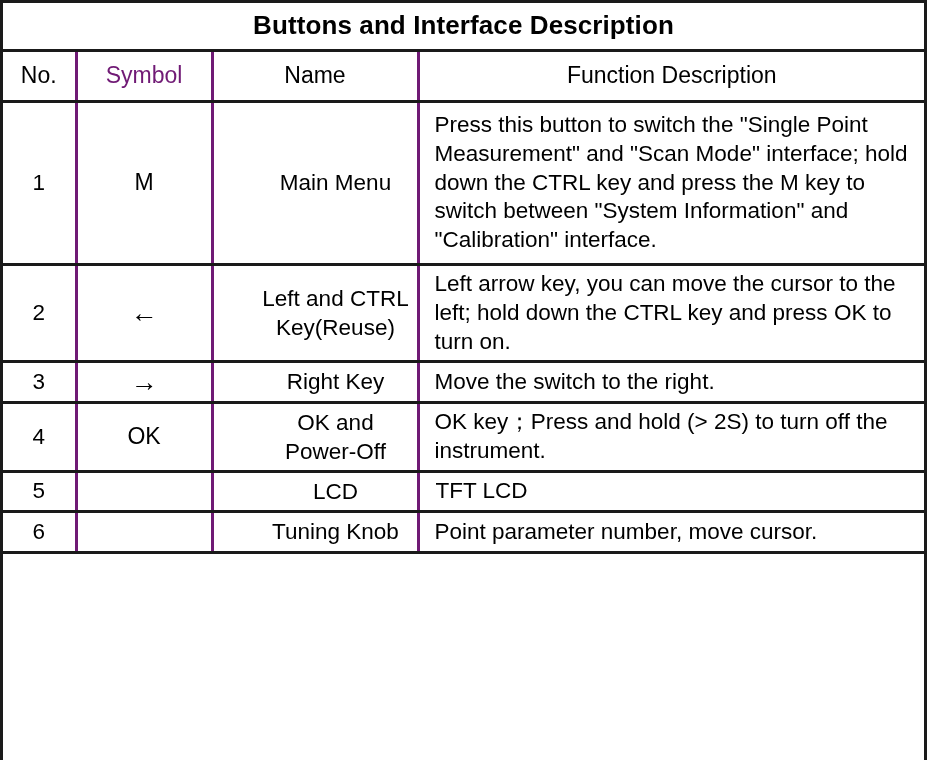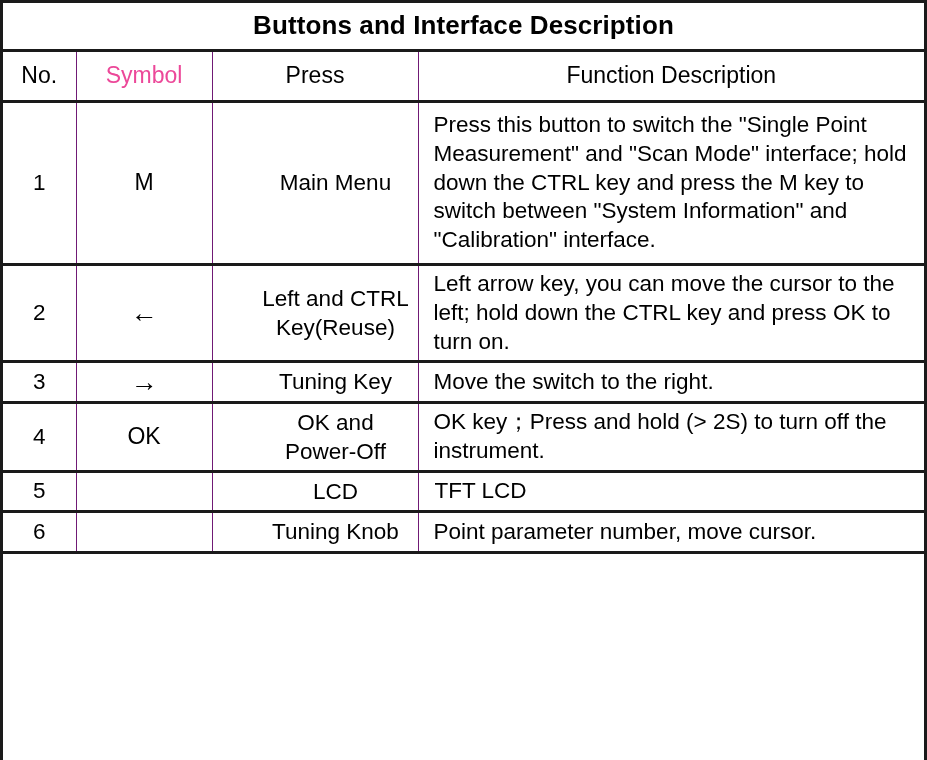--- a/index.html
+++ b/index.html
@@ -36,33 +36,33 @@
     border-collapse: collapse;
     width: 100%;
     table-layout: fixed;
   }
   col.c-no    { width: 73px; }
   col.c-sym   { width: 136px; }
   col.c-name  { width: 206px; }
   col.c-desc  { width: auto; }
 
   th, td {
-    border-right: 1px solid #701a75;
+    border-right: 3px solid #701a75;
     border-bottom: 3px solid #1a1a1a;
     vertical-align: middle;
     font-weight: normal;
     font-size: 22.5px;
     line-height: 1.28;
     padding: 4px 6px;
     box-sizing: border-box;
   }
   td:last-child, th:last-child { border-right: none; }
 
   .hdr td { text-align: center; font-size: 23px; padding: 9px 4px 10px 4px; }
-  .hdr .sym-head { color: #ec4899; }
+  .hdr .sym-head { color: #701a75; }
 
   .col-no   { text-align: center; }
   .col-sym  { text-align: center; }
   .col-name { text-align: center; padding-left: 47px; }
   .col-desc { text-align: left; padding-left: 15px; padding-right: 6px; }
 
   .sym-glyph { font-size: 23px; }
   .arrow { font-size: 27px; line-height: 1; }
 
   .desc-1 { padding-top: 8px; padding-bottom: 8px; }
@@ -80,42 +80,42 @@
     <colgroup>
       <col class="c-no">
         <col class="c-sym">
         <col class="c-name">
         <col class="c-desc">
     </colgroup>
     <tbody>
       <tr class="hdr">
         <td>No.</td>
         <td class="sym-head">Symbol</td>
-        <td>Press</td>
+        <td>Name</td>
         <td>Function Description</td>
       </tr>
 
       <tr>
         <td class="col-no">1</td>
         <td class="col-sym sym-glyph">M</td>
         <td class="col-name name-cell">Main Menu</td>
         <td class="col-desc desc-1">Press this button to switch the "Single Point Measurement" and "Scan Mode" interface; hold down the CTRL key and press the M key to switch between "System Information" and "Calibration" interface.</td>
       </tr>
 
       <tr>
         <td class="col-no">2</td>
         <td class="col-sym arrow">←</td>
         <td class="col-name name-cell">Left and CTRL Key(Reuse)</td>
         <td class="col-desc">Left arrow key, you can move the cursor to the left; hold down the CTRL key and press OK to turn on.</td>
       </tr>
 
       <tr>
         <td class="col-no">3</td>
         <td class="col-sym arrow">→</td>
-        <td class="col-name name-cell">Tuning Key</td>
+        <td class="col-name name-cell">Right Key</td>
         <td class="col-desc">Move the switch to the right.</td>
       </tr>
 
       <tr>
         <td class="col-no">4</td>
         <td class="col-sym sym-glyph">OK</td>
         <td class="col-name name-cell">OK and Power-Off</td>
         <td class="col-desc">OK key；Press and hold (&gt; 2S) to turn off the instrument.</td>
       </tr>
 

